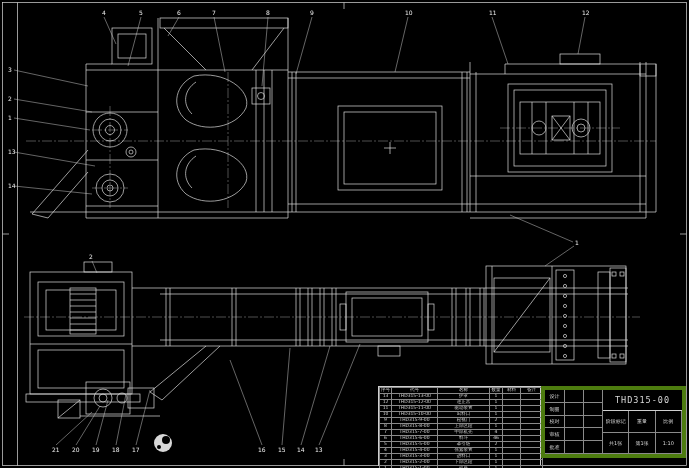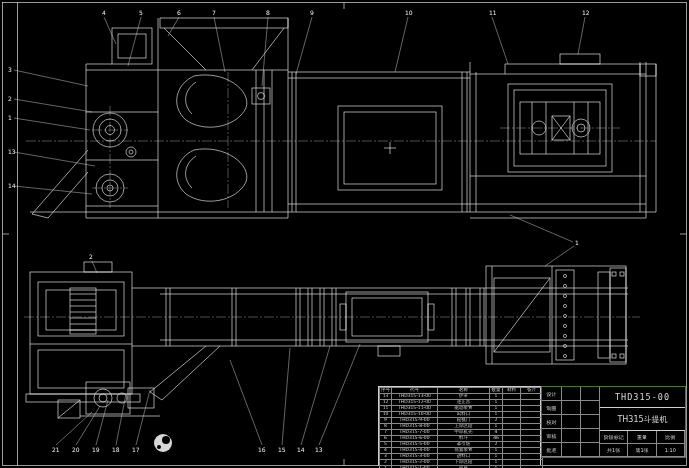--- a/index.html
+++ b/index.html
@@ -12,21 +12,21 @@
   text.bn{fill:#efefef;stroke:none;font:6px "DejaVu Sans",sans-serif;}
   
   .bom{position:absolute;left:378px;top:386px;width:163px;height:80px;
        border:1px solid #cfcfcf;background:#000;box-sizing:border-box;}
   .bom table{width:100%;height:100%;border-collapse:collapse;table-layout:fixed;
        font-size:4.5px;line-height:1;color:#cfcfcf;}
   .bom th,.bom td{border:0.5px solid #8a8a8a;padding:0;text-align:center;
        white-space:nowrap;overflow:hidden;font-weight:normal;height:5px;}
   
   .tb{position:absolute;left:541px;top:386px;width:145px;height:72px;
-      border:1px solid #4d7c0f;background:#000;box-sizing:border-box;display:flex;
+      border:4px solid #4d7c0f;background:#000;box-sizing:border-box;display:flex;
       font-size:5px;color:#d8d8d8;}
   .tb-l{width:58px;border-right:1px solid #cfcfcf;display:grid;
         grid-template-columns:20px 19px 19px;grid-auto-rows:1fr;box-sizing:border-box;}
   .tb-l div{border-right:0.5px solid #8a8a8a;border-bottom:0.5px solid #8a8a8a;
         display:flex;align-items:center;justify-content:center;overflow:hidden;}
   .tb-r{flex:1;display:flex;flex-direction:column;}
   .tb-num{height:20px;border-bottom:1px solid #cfcfcf;display:flex;align-items:center;
         justify-content:center;font:8.5px "DejaVu Sans Mono",monospace;letter-spacing:1px;}
   .tb-name{height:22px;border-bottom:1px solid #cfcfcf;display:flex;align-items:center;
         justify-content:center;font-size:8px;}
@@ -434,21 +434,20 @@
         <div></div>
     <div>审核</div>
         <div></div>
         <div></div>
     <div>批准</div>
         <div></div>
         <div></div>
   </div>
   <div class="tb-r">
     <div class="tb-num">THD315-00</div>
-    <div class="tb-name">TH315斗提机</div>
     <div class="tb-meta">
       <div>阶段标记</div>
       <div>重量</div>
       <div>比例</div>
       <div>共1张</div>
       <div>第1张</div>
       <div>1:10</div>
     </div>
   </div>
 </div>

